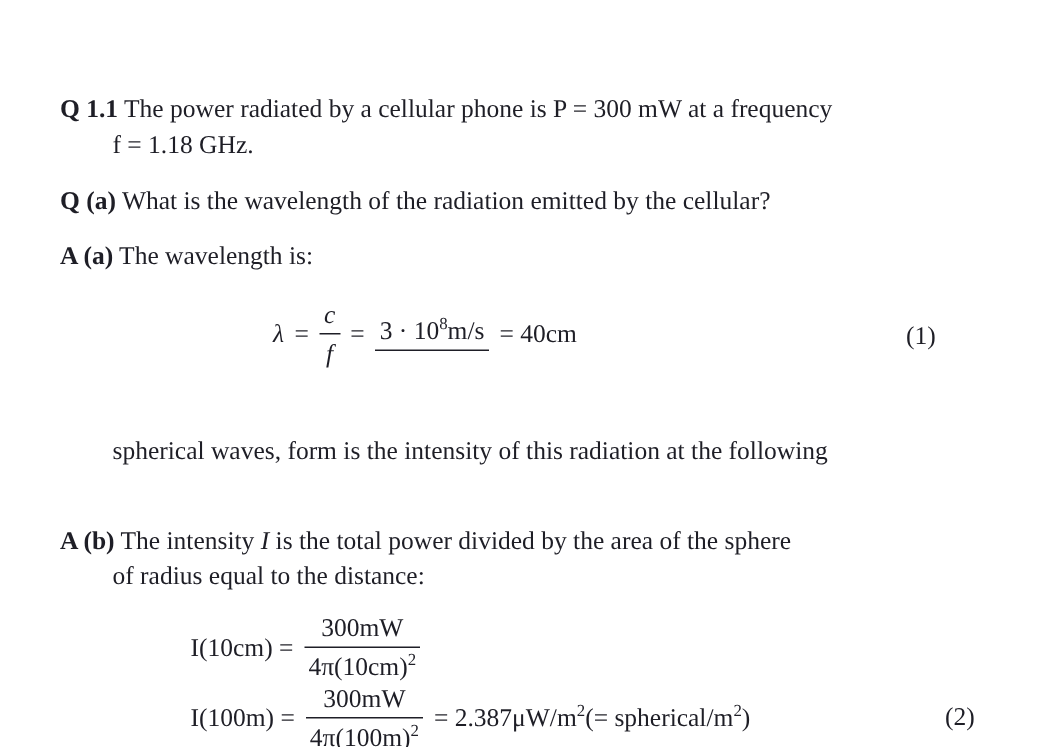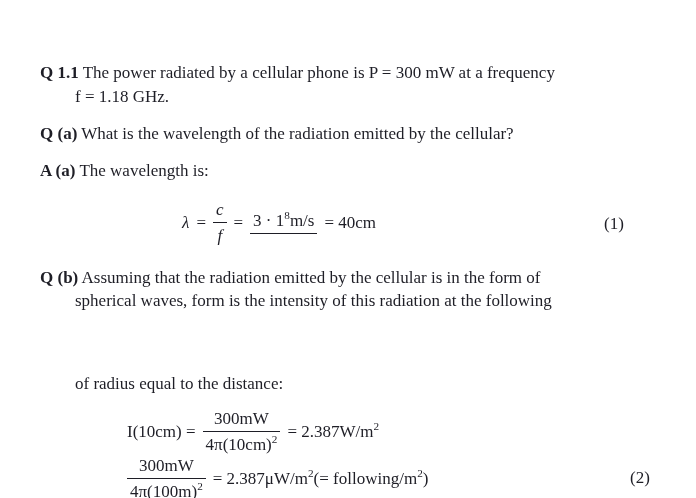--- a/index.html
+++ b/index.html
@@ -69,52 +69,52 @@
   <div class="eqrow" style="left:182px; top:199px">
     <span class="it">λ</span>
     <span>=</span>
     <span class="frac">
       <span class="num it">c</span>
       <span class="bar"></span>
       <span class="den it">f</span>
     </span>
     <span>=</span>
     <span class="frac">
-      <span class="num"><span>3 · 1</span><sup>8</sup><span>m/s</span></span>
+      <span class="num"><span>3 · 10</span><sup>8</sup><span>m/s</span></span>
       <span class="bar"></span>
     </span>
     <span>= 40cm</span>
   </div>
   <div class="eqnum" style="left:604px; top:212px">(1)</div>
 
-  <div class="line" style="left:40px; top:266px">
-    <span class="lbl">Q (b)</span>
-    <span>Assuming that the radiation emitted by the cellular is in the form of</span>
-  </div>
   <div class="line" style="left:75px; top:289px">
     <span>spherical waves, form is the intensity of this radiation at the following</span>
   </div>
 
+  <div class="line" style="left:40px; top:349px">
+    <span class="lbl">A (b)</span>
+    <span><span>The intensity </span><span class="it">I</span><span> is the total power divided by the area of the sphere</span></span>
+  </div>
   <div class="line" style="left:75px; top:372px">
     <span>of radius equal to the distance:</span>
   </div>
 
   <div class="eqrow" style="left:127px; top:408px">
     <span>I(10cm) =</span>
     <span class="frac">
       <span class="num">300mW</span>
       <span class="bar"></span>
       <span class="den"><span>4π(10cm)</span><sup>2</sup></span>
     </span>
-    <span><span>= 2.387W/m</span><sup>2</sup></span>
   </div>
 
   <div class="eqrow" style="left:127px; top:455px">
+    <span>I(100m) =</span>
     <span class="frac">
       <span class="num">300mW</span>
       <span class="bar"></span>
       <span class="den"><span>4π(100m)</span><sup>2</sup></span>
     </span>
-    <span><span>= 2.387μW/m</span><sup>2</sup><span>(= following/m</span><sup>2</sup><span>)</span></span>
+    <span><span>= 2.387μW/m</span><sup>2</sup><span>(= spherical/m</span><sup>2</sup><span>)</span></span>
   </div>
   <div class="eqnum" style="left:630px; top:466px">(2)</div>
 
 </div>
 
 </body></html>

